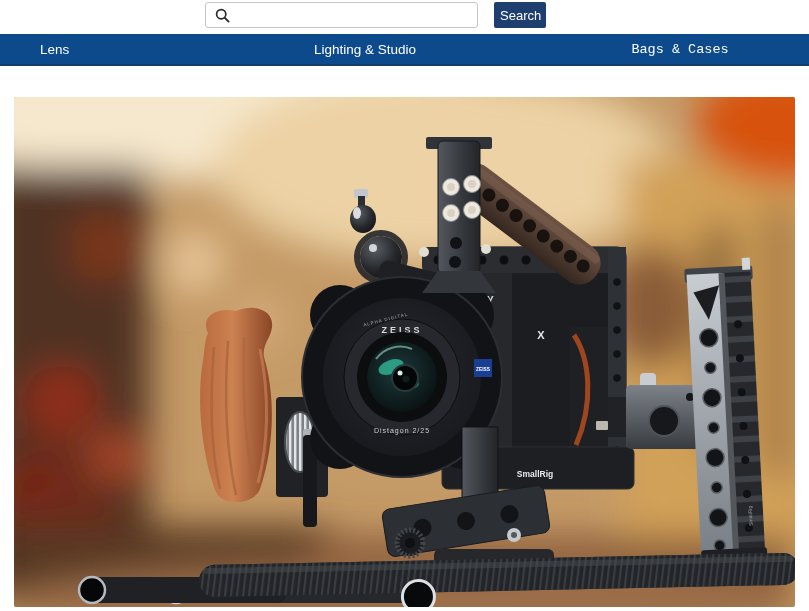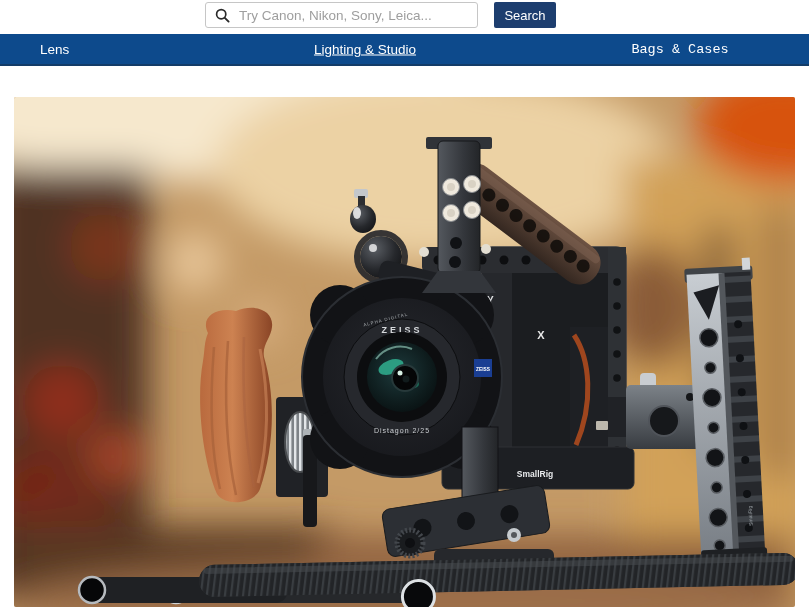--- a/index.html
+++ b/index.html
@@ -15,56 +15,55 @@
     border:1px solid #c6c6c6;border-radius:3px;background:#fff;
     display:flex;align-items:center;
   }
   .search-icon{display:flex;align-items:center;margin:0 7px 0 9px;}
   .search-input{
     border:none;outline:none;flex:1;min-width:0;height:20px;
     font-size:13.5px;color:#333;font-family:"Liberation Sans", sans-serif;background:transparent;
   }
   .search-input::placeholder{color:var(--placeholder,#9e9e9e);opacity:1;}
   .search-btn{
-    position:absolute;left:494px;top:2px;width:62px;height:26px;
+    position:absolute;left:494px;top:2px;width:52px;height:26px;
     background:var(--button_bg,#1d3e6f);color:var(--button_text,#ffffff);
     border:none;border-radius:2px;font-size:13px;cursor:pointer;
     font-family:"Liberation Sans", sans-serif;
   }
   
   .nav{
     position:absolute;top:34px;left:0;width:809px;height:30px;
     background:var(--nav_bg,#0d4a8c);
     border-bottom:2px solid var(--nav_border,#133c68);
   }
   .nav-item{
     position:absolute;top:50%;color:#fff;font-size:13.5px;cursor:pointer;white-space:nowrap;text-align:center;
   }
   .nav-item.first{left:40px;transform:translateY(-50%);}
-  .nav-item.center{left:365px;transform:translate(-50%,-50%);text-decoration:underline;}
+  .nav-item.center{left:365px;transform:translate(-50%,-50%);}
   .nav-item.right{left:680px;transform:translate(-50%,-50%);font-family:Liberation Mono, monospace;}
   
   .hero{
     position:absolute;left:14px;top:97px;width:781px;height:510px;overflow:hidden;border-radius:2px;
   }
   .hero svg{display:block;}
   text{font-family:"Liberation Sans", sans-serif;}
 </style>
 </head>
 <body>
 
 <div class="search-row">
   <div class="search-box">
     <span class="search-icon">
       <svg width="15" height="15" viewBox="0 0 15 15">
         <circle cx="6.2" cy="6.2" r="4.6" fill="none" stroke="#2a2a2a" stroke-width="1.7"></circle>
         <line x1="9.8" y1="9.8" x2="13.6" y2="13.6" stroke="#2a2a2a" stroke-width="1.9" stroke-linecap="round"></line>
       </svg>
     </span>
-    <input class="search-input" type="text" placeholder="Try Canon, Nikon, Sony, Leica..." style="">
   </div>
   <button class="search-btn">Search</button>
 </div>
 
 <div class="nav">
   <span class="nav-item first">Lens</span>
   <span class="nav-item center">Lighting &amp; Studio</span>
   <span class="nav-item right">Bags &amp; Cases</span>
 </div>
 

